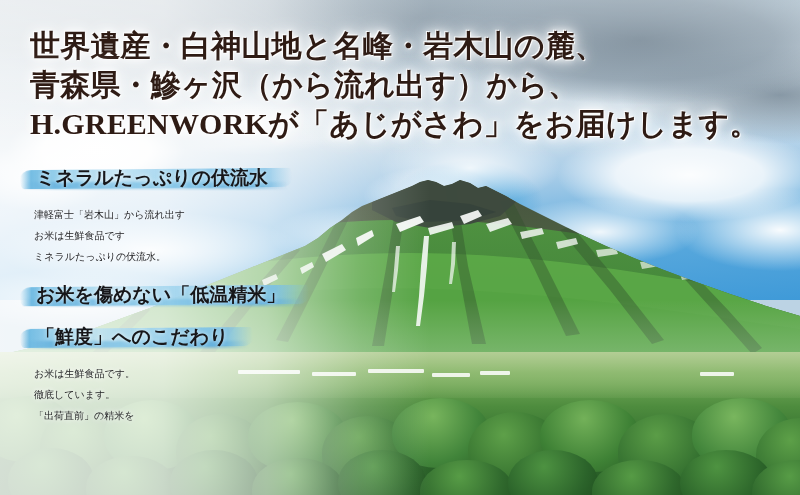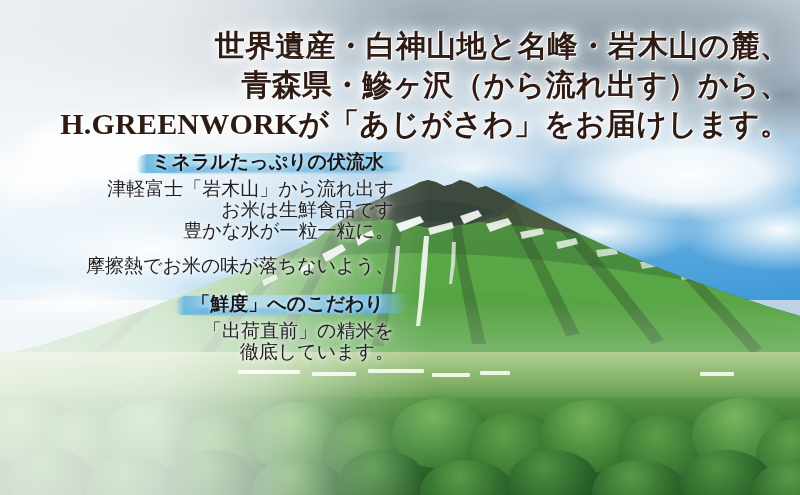--- a/index.html
+++ b/index.html
@@ -111,23 +111,23 @@
     line-height:39px;
     letter-spacing:.2px;
     text-shadow:
       0 0 7px rgba(255,255,255,.98),
       0 0 14px rgba(255,255,255,.95),
       0 0 22px rgba(255,255,255,.85),
       1px 1px 0 rgba(255,255,255,.9),
       -1px -1px 0 rgba(255,255,255,.9);
     white-space:nowrap;
   }
-  .headline .hl-line{display:block;text-align:right;}
-
-  .features{position:absolute;left:34px;top:148px;width:360px;text-align:right;}
+  .headline .hl-line{display:block;}
+
+  .features{position:absolute;left:34px;top:164px;width:360px;}
   .feature{margin-bottom:14px;}
   .feature:last-child{margin-bottom:0;}
 
   .f-head{
     position:relative;
     display:inline-block;
     font-family:"Liberation Sans","DejaVu Sans",sans-serif;
     font-weight:700;
     font-size:19px;
     line-height:28px;
@@ -167,23 +167,23 @@
       rgba(96,174,220,0) 0%,
       rgba(96,174,220,.75) 12%,
       rgba(120,192,230,.55) 52%,
       rgba(90,170,218,.7) 84%,
       rgba(90,170,218,0) 100%);
     border-radius:8px;
     filter:blur(1.1px);
   }
 
   .f-body{
-    margin-top:2px;
+    margin-top:12px;
     font-family:"Liberation Sans","DejaVu Sans",sans-serif;
-    font-size:19px;
+    font-size:10px;
     line-height:21px;
     color:#1f1f22;
     font-weight:400;
     text-shadow:0 0 5px rgba(255,255,255,.95),0 0 10px rgba(255,255,255,.7);
   }
   .f-body span{display:block;white-space:nowrap;}
 </style>
 </head>
 <body>
 
@@ -332,33 +332,34 @@
       <span class="hl-line">H.GREENWORKが「あじがさわ」をお届けします。</span>
     </div>
 
     <div class="features">
 
       <div class="feature">
         <div class="f-head">ミネラルたっぷりの伏流水</div>
         <div class="f-body">
           <span>津軽富士「岩木山」から流れ出す</span>
           <span>お米は生鮮食品です</span>
-          <span>豊かな水が一粒一粒に。</span>
+          <span>ミネラルたっぷりの伏流水。</span>
         </div>
       </div>
 
       <div class="feature">
+        <div class="f-head">お米を傷めない「低温精米」</div>
         <div class="f-body">
-          <span>摩擦熱でお米の味が落ちないよう、</span>
         </div>
       </div>
 
       <div class="feature">
         <div class="f-head">「鮮度」へのこだわり</div>
         <div class="f-body">
+          <span>お米は生鮮食品です。</span>
+          <span>徹底しています。</span>
           <span>「出荷直前」の精米を</span>
-          <span>徹底しています。</span>
         </div>
       </div>
 
     </div>
   </div>
 </div>
 
 </body></html>

